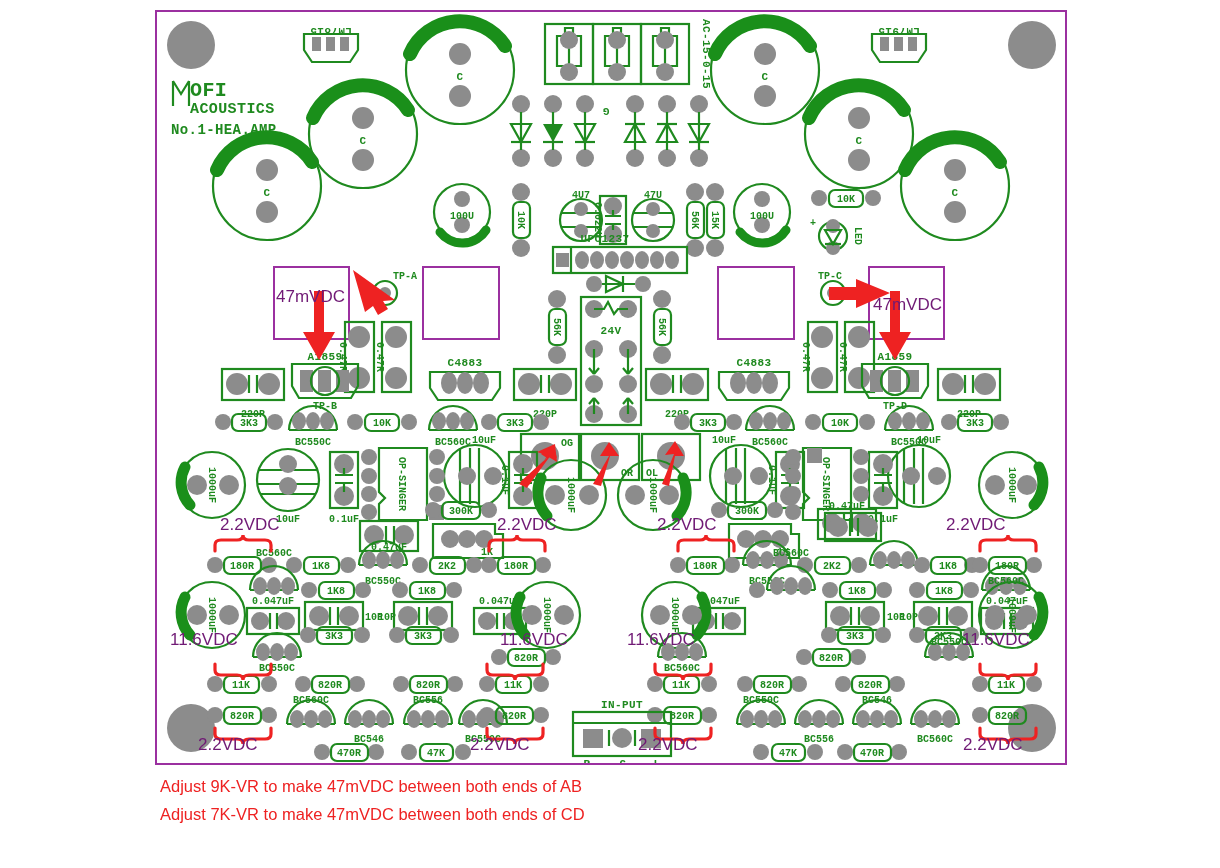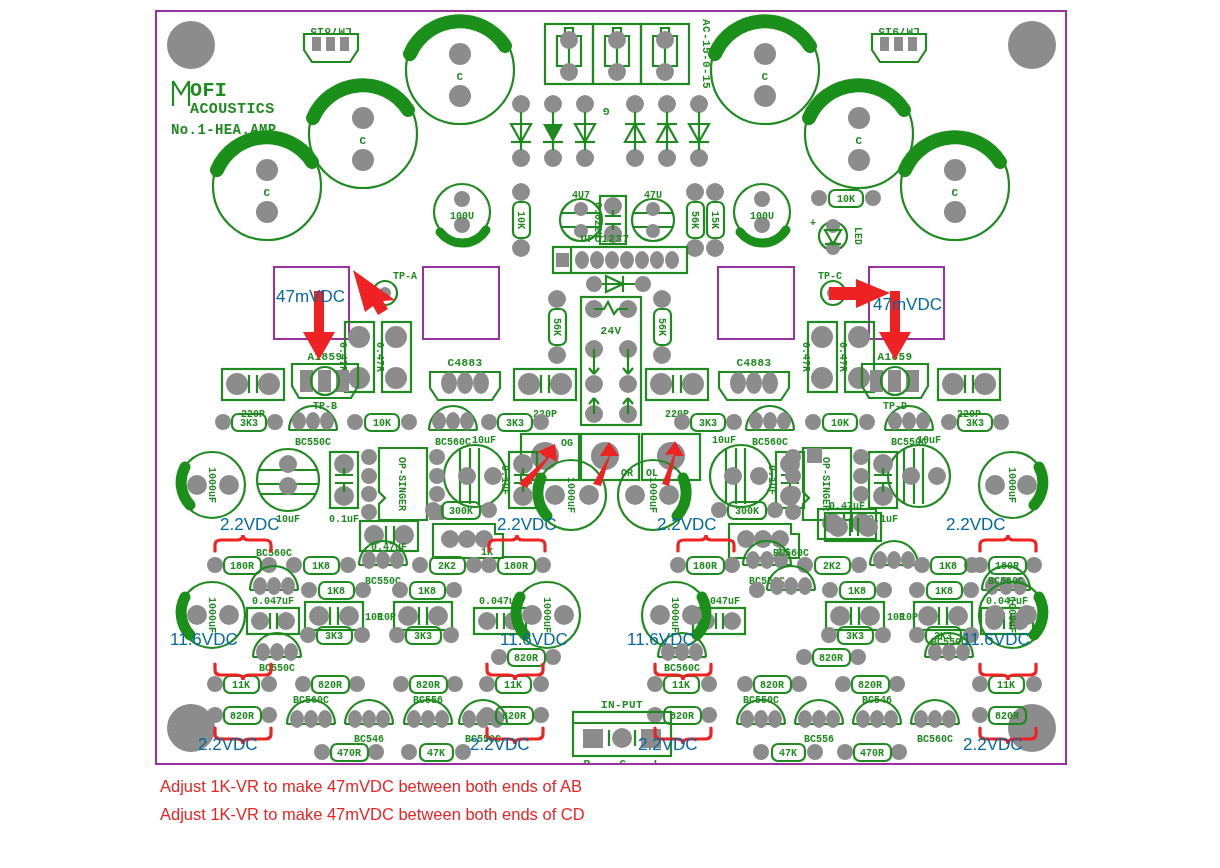--- a/index.html
+++ b/index.html
@@ -2,21 +2,21 @@
 <html><head>
 <meta charset="utf-8">
 <title>PCB Assembly Diagram</title>
 <style>
   html,body{margin:0;padding:0;background:#ffffff;}
   body{width:1220px;height:868px;font-family:"Liberation Sans",sans-serif;overflow:hidden;}
   #root{position:relative;width:1220px;height:868px;background:#fff;}
   #board{position:absolute;left:155px;top:10px;width:912px;height:755px;
          border:2px solid #9b30a0;box-sizing:border-box;background:#fff;}
   svg{display:block;}
-  .vlabel{color:#0369a1;font-size:17px;font-family:"Liberation Sans",sans-serif;white-space:nowrap;position:absolute;}
+  .vlabel{color:#701a75;font-size:17px;font-family:"Liberation Sans",sans-serif;white-space:nowrap;position:absolute;}
   .notes-block{position:absolute;left:160px;top:772px;width:800px;}
   .notes-block div{color:#ee2222;font-size:16.5px;line-height:28px;white-space:nowrap;}
 </style>
 </head>
 <body>
 
 <div id="root">
 
   <div id="board">
 
@@ -1216,17 +1216,17 @@
     <span class="vlabel" style="left:805px;top:618px">11.6VDC</span>
 
     <span class="vlabel" style="left:41px;top:723px">2.2VDC</span>
     <span class="vlabel" style="left:313px;top:723px">2.2VDC</span>
     <span class="vlabel" style="left:481px;top:723px">2.2VDC</span>
     <span class="vlabel" style="left:806px;top:723px">2.2VDC</span>
 
   </div>
 
   <div class="notes-block">
-    <div>Adjust 1K-VR to make 47mVDC between both ends of AB</div>
-    <div>Adjust 1K-VR to make 47mVDC between both ends of CD</div>
+    <div>Adjust 9K-VR to make 47mVDC between both ends of AB</div>
+    <div>Adjust 7K-VR to make 47mVDC between both ends of CD</div>
   </div>
 
 </div>
 
 </body></html>

